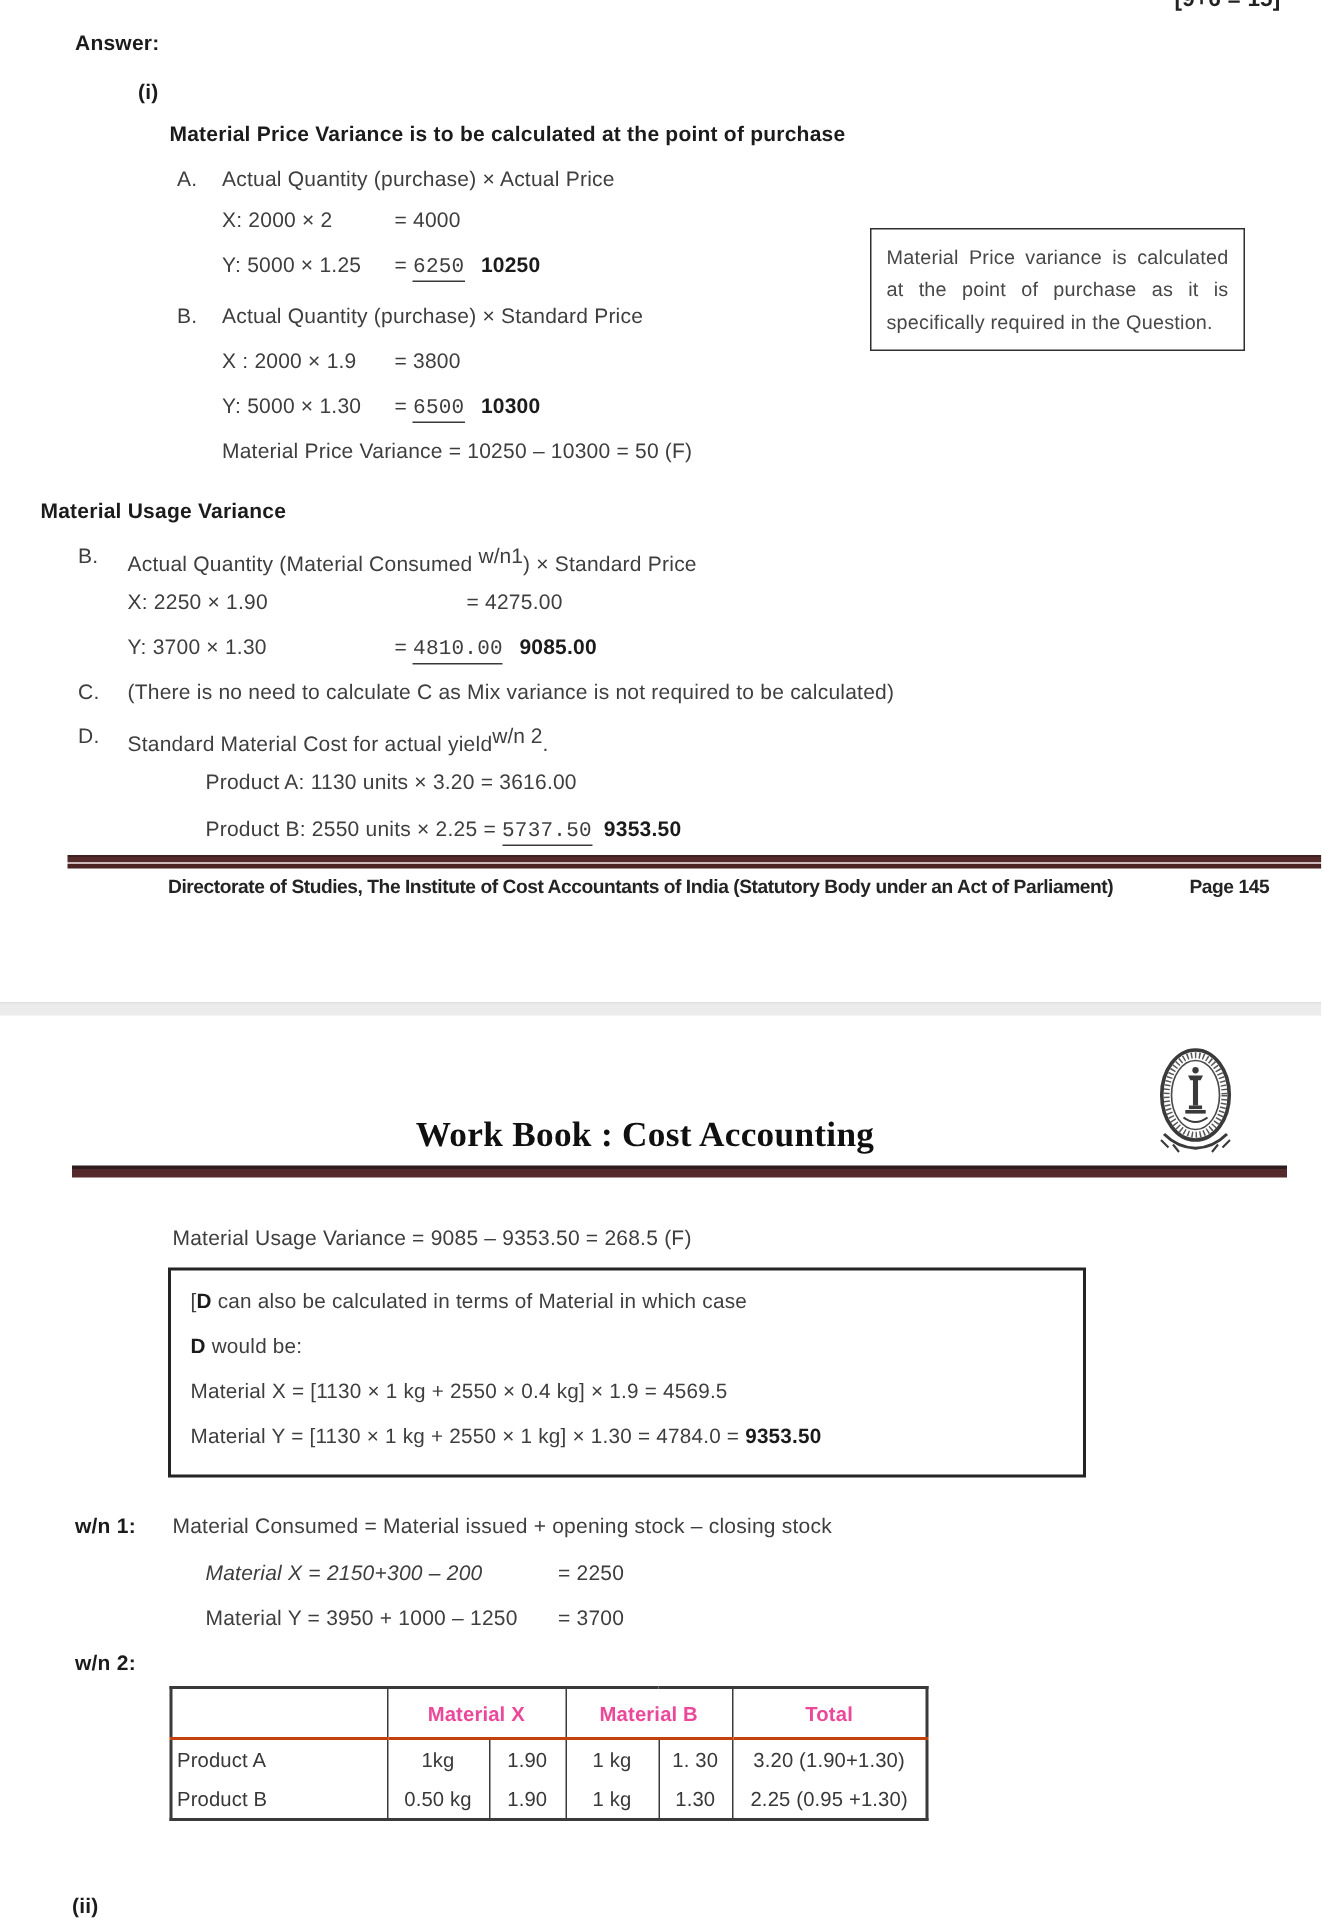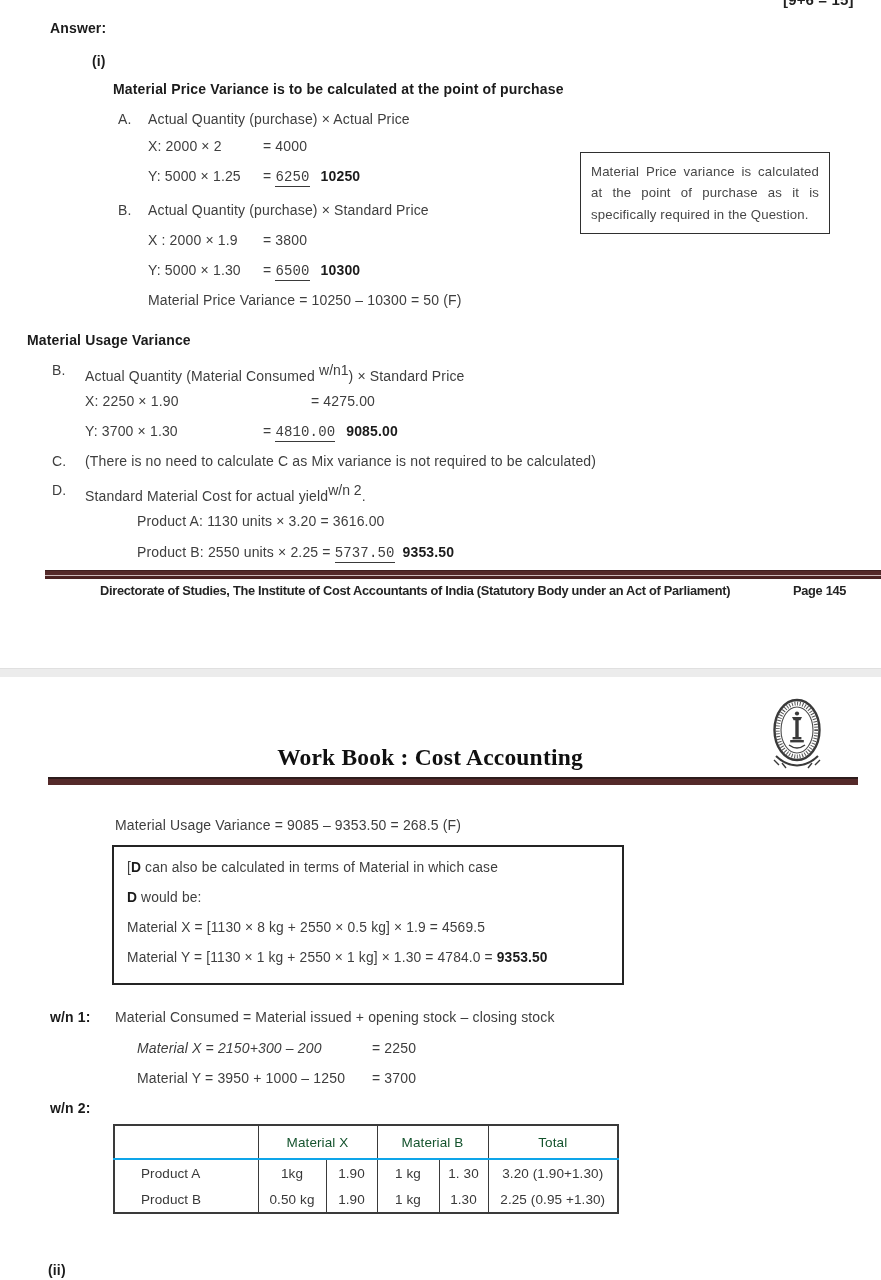--- a/index.html
+++ b/index.html
@@ -27,34 +27,34 @@
   .pagebreak{position:absolute;left:0;top:668px;width:881px;height:8px;background:#ececec;border-top:1px solid #e0e0e0;}
   .wb-title{
     position:absolute;left:160px;top:744px;width:540px;text-align:center;
     font-family:"Liberation Serif",serif;font-weight:700;font-size:23.5px;color:#101010;letter-spacing:.2px;
   }
   .rule-title{
     position:absolute;left:48px;top:777px;width:810px;height:8px;
     background:linear-gradient(to bottom,#2c1c1c 0px,#2c1c1c 2px,#552a2a 2px,#552a2a 8px);
   }
   .dbox{
-    position:absolute;left:112px;top:845px;width:512px;box-sizing:border-box;
+    position:absolute;left:112px;top:845px;width:612px;box-sizing:border-box;
     border:2px solid #242424;padding:6px 13px 10px;font-size:13.8px;color:#3e3e3e;
   }
   .dbox .ln{white-space:nowrap;height:30px;line-height:30px;}
   .wtab{
     position:absolute;left:113px;top:1124px;border-collapse:collapse;
     border:2px solid #3a3a3a;font-size:13.5px;color:#383838;table-layout:fixed;
   }
   .wtab td{text-align:center;vertical-align:middle;padding:0;letter-spacing:.1px;}
-  .wtab .gh td{border-bottom:2px solid #0ea5e9;height:32px;font-weight:400;color:#14532d;}
+  .wtab .gh td{border-bottom:2px solid #c2410c;height:32px;font-weight:700;color:#ec4899;}
   .wtab .sh td{height:31px;}
   .wtab .dr td{height:26px;}
   .wtab .vl{border-left:1.5px solid #3a3a3a;}
-  .wtab .name{text-align:left;padding-left:26px;}
+  .wtab .name{text-align:left;padding-left:3px;}
   .uh{border-bottom:2px solid #2f2f2f;padding:0 1px 1px;}
   .logo{position:absolute;left:764px;top:697px;}
 </style>
 </head>
 <body>
 
 <div class="doc">
 
   <div class="abs marks" style="left:783px;top:-9px;">[9+6 = 15]</div>
 
@@ -114,21 +114,21 @@
   <div class="abs" style="left:85px;top:482px;">
     <span>Standard Material Cost for actual yield</span><span class="sup">w/n 2</span><span>.</span>
   </div>
 
   <div class="abs" style="left:137px;top:513px;">Product A: 1130 units × 3.20 = 3616.00</div>
   <div class="abs" style="left:137px;top:544px;">
     <span>Product B:  2550 units × 2.25 = </span><span class="ul">5737.50</span><span class="b tot" style="margin-left:8px;">9353.50</span>
   </div>
 
   <div class="rule-footer"></div>
-  <div class="abs footer-text" style="left:100px;top:583px;">Directorate of Studies, The Institute of Cost Accountants of India (Statutory Body under an Act of Parliament)</div>
+  <div class="abs footer-text" style="left:112px;top:583px;">Directorate of Studies, The Institute of Cost Accountants of India (Statutory Body under an Act of Parliament)</div>
   <div class="abs footer-text" style="left:793px;top:583px;">Page 145</div>
 
   <div class="pagebreak"></div>
 
   <div class="logo">
     <svg width="66" height="74" viewBox="0 0 66 74" aria-hidden="true">
       <ellipse cx="33" cy="33" rx="22.5" ry="30" fill="none" stroke="#3a3a3a" stroke-width="2.4"></ellipse>
       <ellipse cx="33" cy="33" rx="16" ry="23" fill="none" stroke="#4a4a4a" stroke-width="1.1"></ellipse>
       <ellipse cx="33" cy="33" rx="19.3" ry="26.5" fill="none" stroke="#565656" stroke-width="4" stroke-dasharray="1,1.7"></ellipse>
       <circle cx="33" cy="16.5" r="2.1" fill="#3a3a3a"></circle>
@@ -142,21 +142,21 @@
     </svg>
   </div>
   <div class="wb-title">Work Book : Cost Accounting</div>
   <div class="rule-title"></div>
 
   <div class="abs" style="left:115px;top:817px;">Material Usage Variance = 9085 – 9353.50 = 268.5 (F)</div>
 
   <div class="dbox">
     <div class="ln"><span>[</span><span class="b">D</span><span> can also be calculated in terms of Material in which case</span></div>
     <div class="ln"><span class="b">D</span><span> would be:</span></div>
-    <div class="ln">Material X = [1130 × 8 kg + 2550 × 0.5 kg] × 1.9 = 4569.5</div>
+    <div class="ln">Material X = [1130 × 1 kg + 2550 × 0.4 kg] × 1.9 = 4569.5</div>
     <div class="ln"><span>Material Y = [1130 × 1 kg + 2550 × 1 kg] × 1.30 = 4784.0 = </span><span class="b">9353.50</span></div>
   </div>
 
   <div class="abs b" style="left:50px;top:1009px;">w/n 1:</div>
   <div class="abs" style="left:115px;top:1009px;">Material Consumed = Material issued + opening stock – closing stock</div>
   <div class="abs" style="left:137px;top:1040px;font-style:italic;">Material X = 2150+300 – 200</div>
   <div class="abs" style="left:372px;top:1040px;">= 2250</div>
   <div class="abs" style="left:137px;top:1070px;">Material Y = 3950 + 1000 – 1250</div>
   <div class="abs" style="left:372px;top:1070px;">= 3700</div>
 

